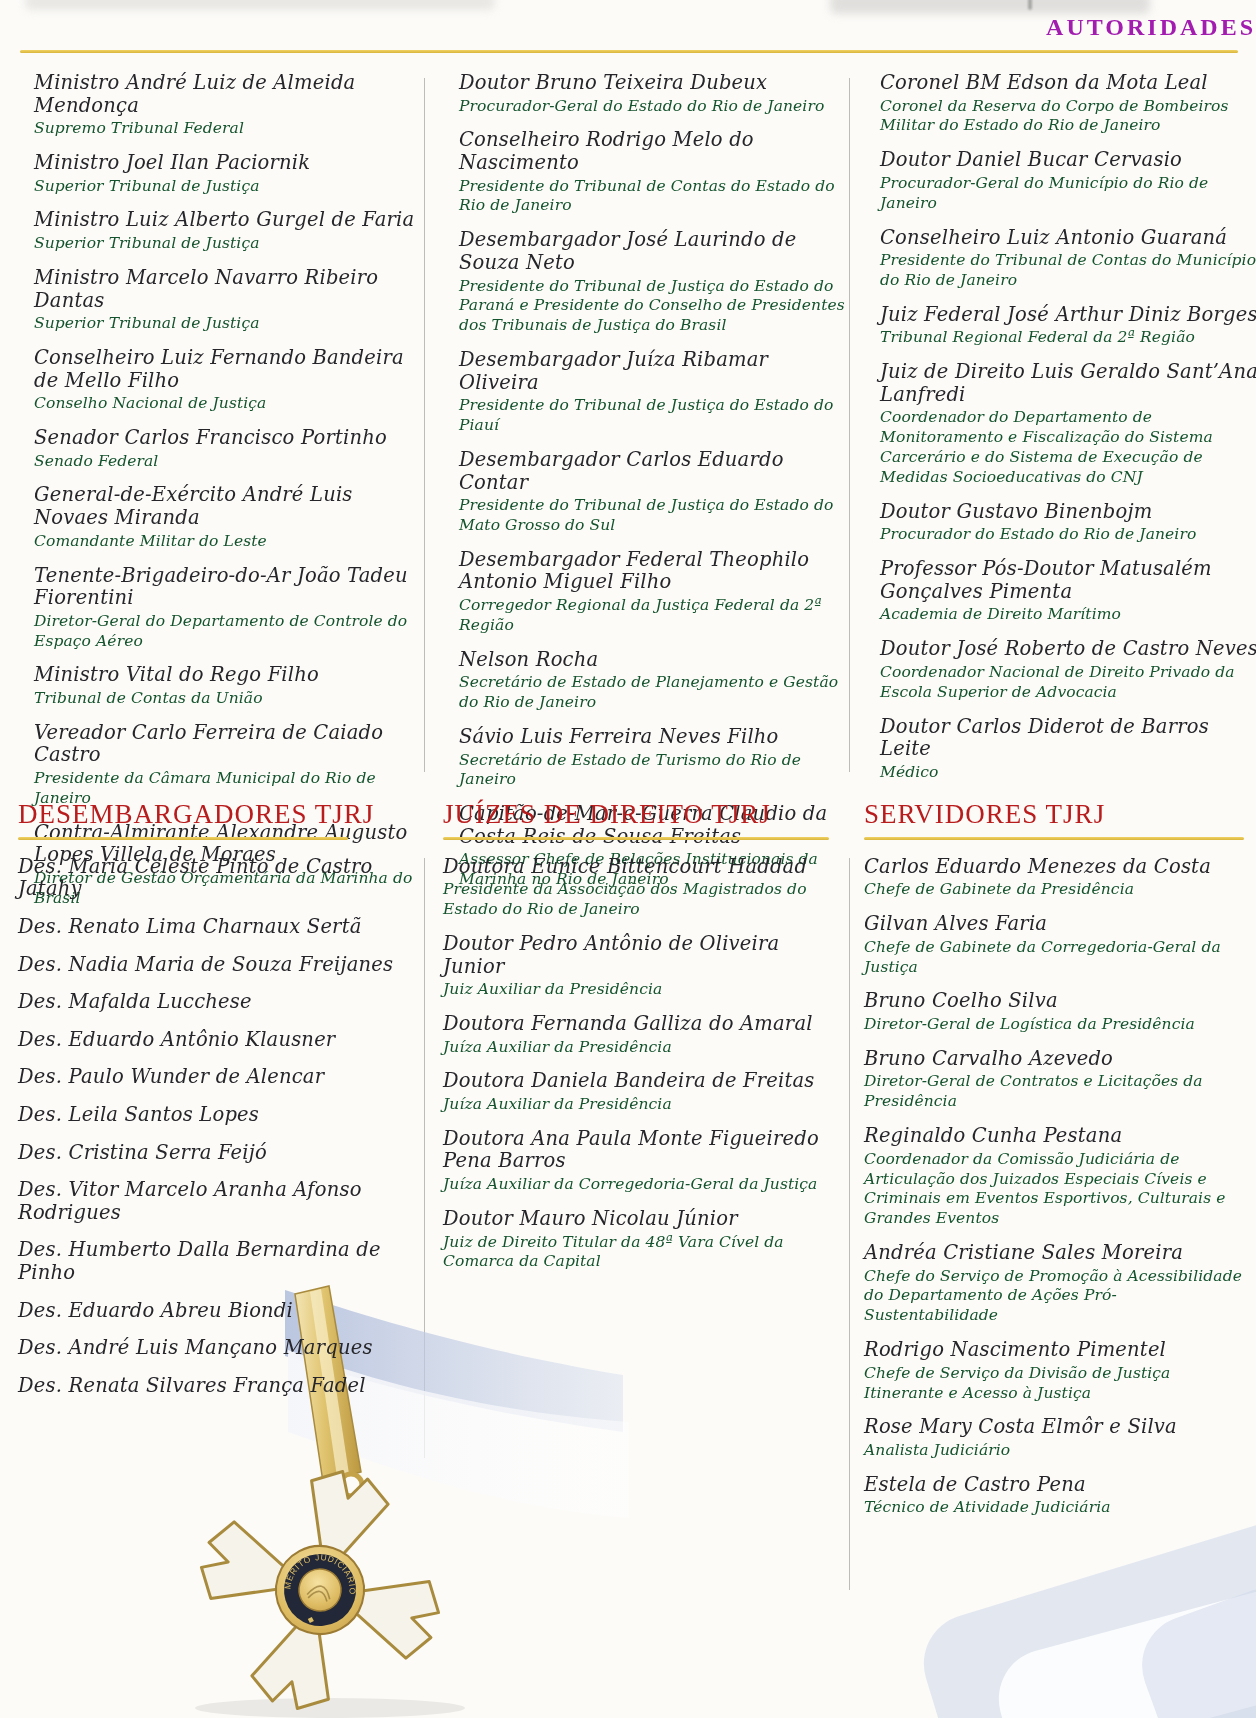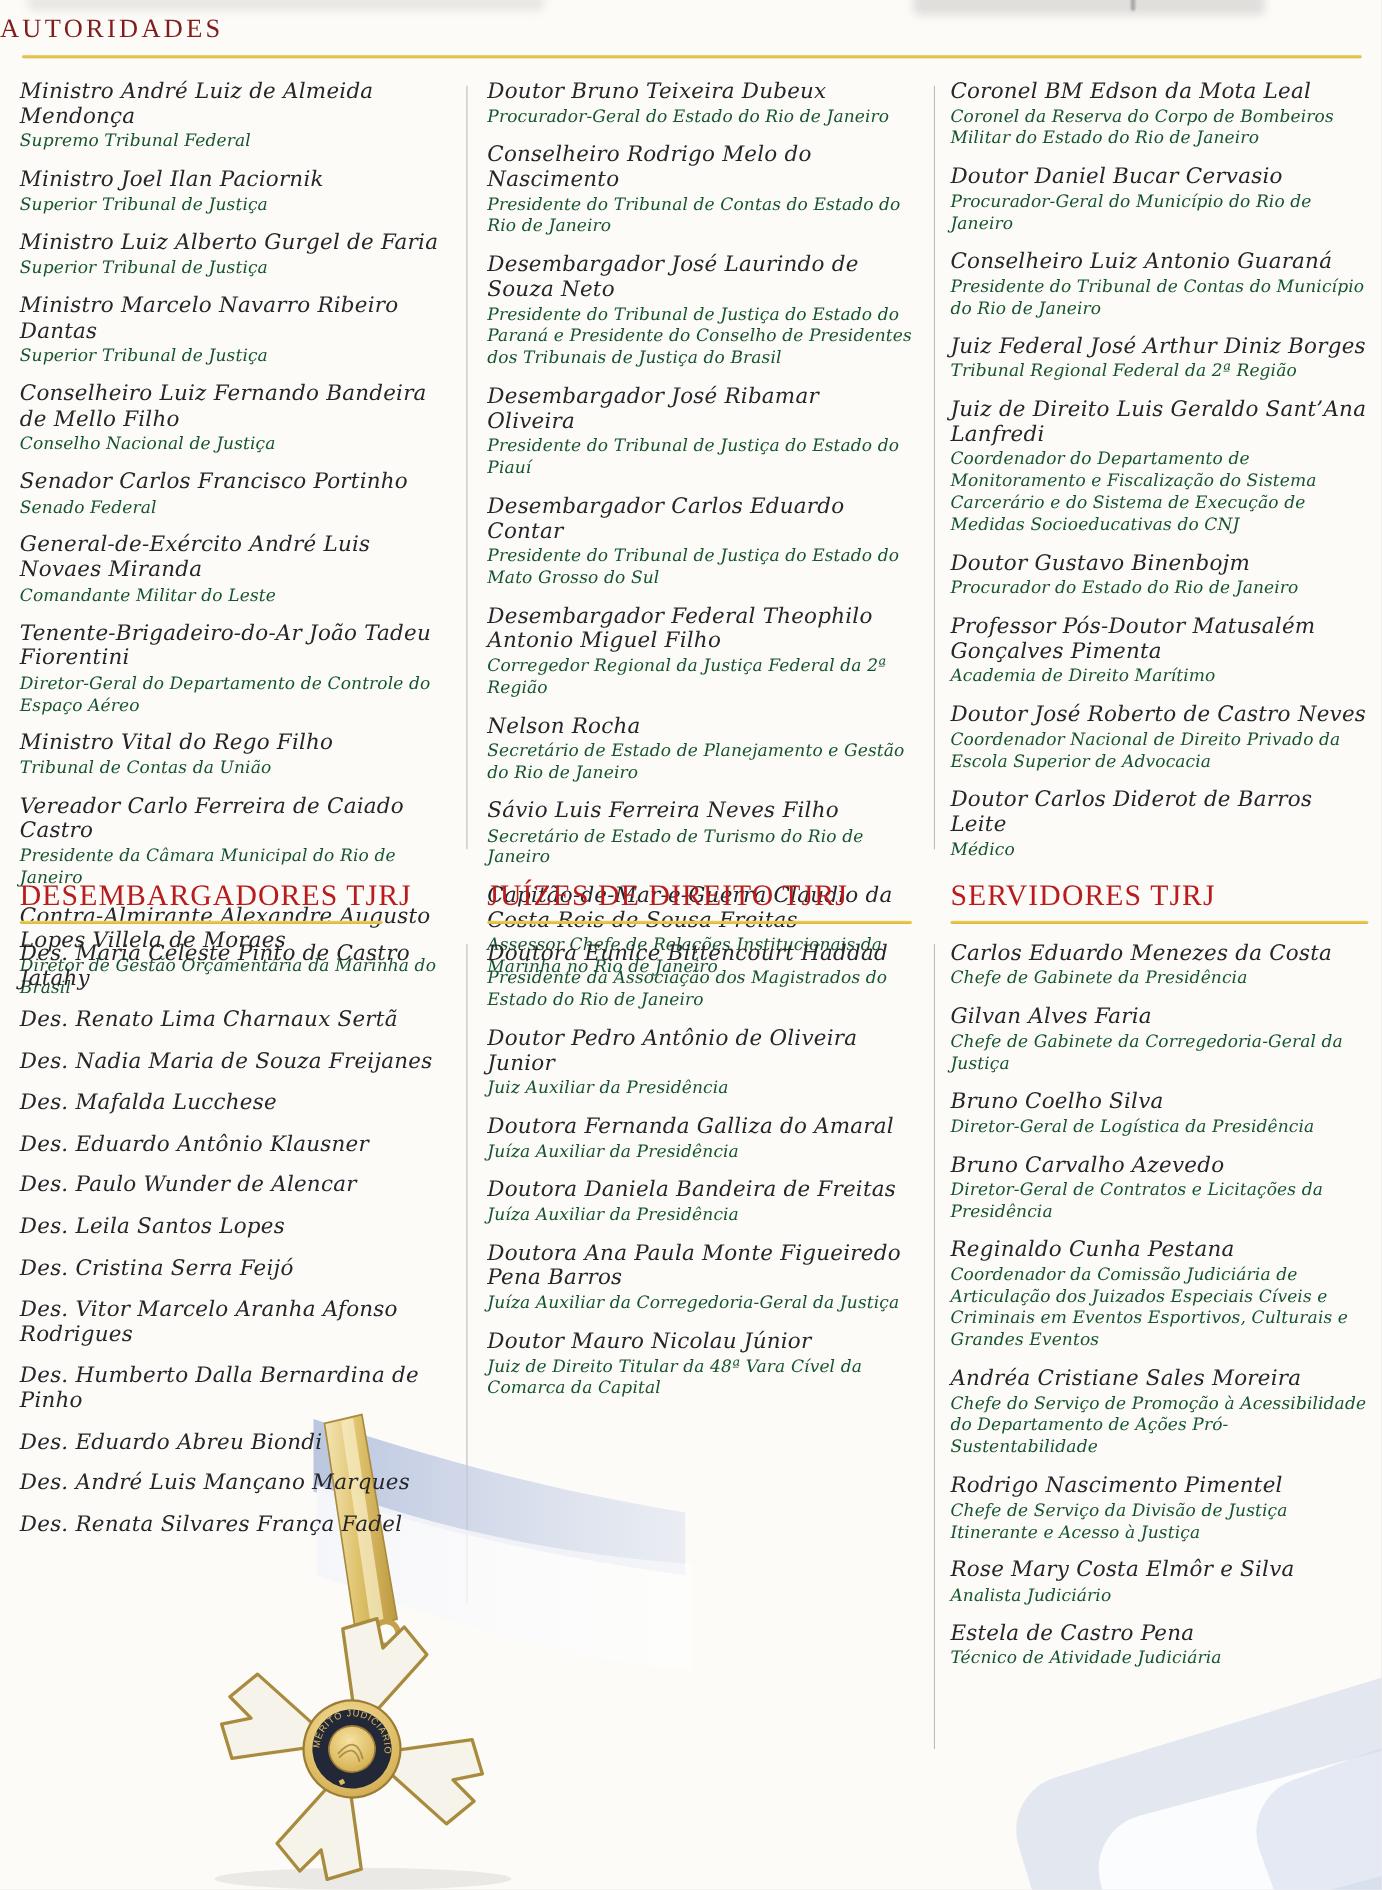--- a/index.html
+++ b/index.html
@@ -8,34 +8,34 @@
     background:#fcfbf8;overflow:hidden;
     font-family:"DejaVu Serif",serif;
   }
   
   .remnant{position:absolute;background:#e3e2df;filter:blur(4px);border-radius:6px;}
   .remnant.r1{left:25px;top:-6px;width:470px;height:16px;opacity:.8;}
   .remnant.r2{left:830px;top:-8px;width:320px;height:22px;opacity:.9;background:#dddcda;}
   .remnant.r3{left:1028px;top:-2px;width:4px;height:12px;background:#9a9a98;filter:blur(1px);opacity:.8;}
 
   .page-title{
-    position:absolute;top:14px;left:0;width:100%;text-align:left;
+    position:absolute;top:14px;left:0;width:100%;text-align:right;
     font-family:"Liberation Serif",serif;font-size:24px;letter-spacing:3px;
-    color:#7f1d1d;font-weight:400;
+    color:#a21caf;font-weight:700;
   }
   .gold-rule{position:absolute;height:3px;background:linear-gradient(#f0d264,#d9b53a);border-radius:2px;}
   .title-rule{top:50px;left:20px;width:1218px;}
 
   .col-divider{position:absolute;width:1px;background:#bdbcba;z-index:1;}
   .div-top-1{left:424px;top:78px;height:694px;}
   .div-top-2{left:849px;top:78px;height:694px;}
   .div-low-1{left:424px;top:858px;height:600px;}
   .div-low-2{left:849px;top:858px;height:732px;}
 
-  .col{position:absolute;z-index:2;}
+  .col{position:absolute;z-index:2;margin-left:16px;}
   .auth-col1{left:18px;top:72px;width:390px;}
   .auth-col2{left:443px;top:72px;width:386px;}
   .auth-col3{left:864px;top:72px;width:380px;}
 
   .entry{margin-bottom:13px;}
   .person-name{
     font-size:19.5px;line-height:1.16;color:#26262a;font-style:italic;
     letter-spacing:.2px;
   }
   .person-role{
@@ -153,21 +153,21 @@
         <div class="person-name">Conselheiro Rodrigo Melo do Nascimento</div>
         <div class="person-role">Presidente do Tribunal de Contas do Estado do Rio de Janeiro</div>
       </div>
 
       <div class="entry">
         <div class="person-name">Desembargador José Laurindo de Souza Neto</div>
         <div class="person-role">Presidente do Tribunal de Justiça do Estado do Paraná e Presidente do Conselho de Presidentes dos Tribunais de Justiça do Brasil</div>
       </div>
 
       <div class="entry">
-        <div class="person-name">Desembargador José Ribamar Oliveira</div>
+        <div class="person-name">Desembargador Juíza Ribamar Oliveira</div>
         <div class="person-role">Presidente do Tribunal de Justiça do Estado do Piauí</div>
       </div>
 
       <div class="entry">
         <div class="person-name">Desembargador Carlos Eduardo Contar</div>
         <div class="person-role">Presidente do Tribunal de Justiça do Estado do Mato Grosso do Sul</div>
       </div>
 
       <div class="entry">
         <div class="person-name">Desembargador Federal Theophilo Antonio Miguel Filho</div>

